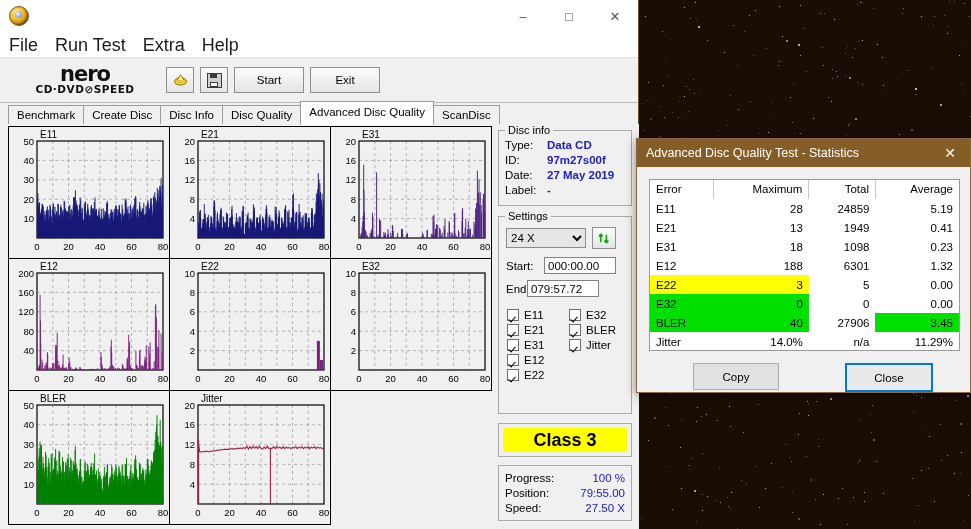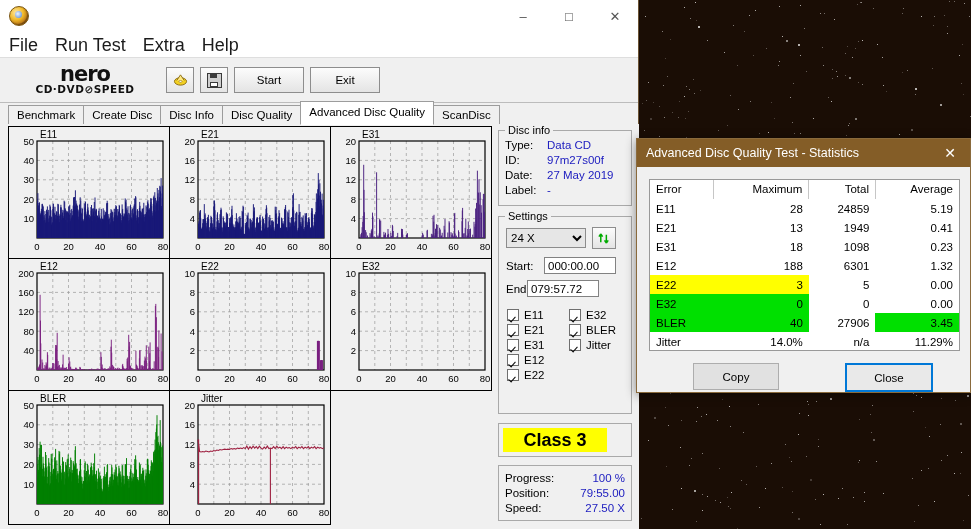--- a/index.html
+++ b/index.html
@@ -66,21 +66,21 @@
   .tab.active{height:22px;line-height:21px;background:#fff;border-bottom:1px solid #fff;position:relative;z-index:2;}
   
   .content{position:absolute;left:0;top:124px;width:639px;height:405px;background:#f0f0f0;}
   .gridcell{position:absolute;background:#f0f0f0;border:1px solid #000;box-sizing:border-box;}
   svg{display:block;}
   
   .panel{position:absolute;background:#f0f0f0;border:1px solid #a9a9a9;box-sizing:border-box;}
   .panel .legend{position:absolute;top:-7px;left:6px;background:#f0f0f0;padding:0 3px;font-size:11px;color:#000;}
   .kv{display:flex;font-size:11.5px;line-height:15px;}
   .kv .k{color:#000;width:42px;}
-  .kv .v{color:#2020c0;}
+  .kv .v{color:#2020c0;font-weight:bold;}
   .fld{border:1px solid #828282;background:#fff;font-size:11.5px;color:#000;height:17px;line-height:17px;padding-left:3px;box-sizing:border-box;}
   .cb{display:flex;align-items:center;font-size:11.5px;color:#000;margin-bottom:3px;}
   .cbx{width:12px;height:12px;border:1px solid #6f6f6f;background:#fff;margin-right:5px;position:relative;box-sizing:border-box;}
   .cbx:after{content:"";position:absolute;left:2px;top:5px;width:3px;height:6px;border:solid #0a0a0a;border-width:0 1.6px 1.6px 0;transform:rotate(42deg);}
   .classbox{position:absolute;background:#ffff00;display:flex;align-items:center;justify-content:center;
     font-size:18px;font-weight:bold;color:#000;font-family:"Liberation Sans",sans-serif;}
   
   #dlg{position:absolute;left:636px;top:138px;width:335px;height:255px;background:#f0f0f0;
        border:1px solid #8a6a3c;box-sizing:border-box;box-shadow:0 2px 10px rgba(0,0,0,.45);}
   #dlg .dtitle{height:28px;background:rgba(124,82,24,.93);display:flex;align-items:center;color:#fff;font-size:12.5px;padding-left:9px;}
@@ -2453,21 +2453,21 @@
             <span>BLER</span>
           </div>
         <div class="cb">
             <span class="cbx"></span>
             <span>Jitter</span>
           </div>
       </div>
     </div>
 
     <div class="panel" style="left:498px;top:299px;width:134px;height:34px;">
-      <div class="classbox" style="left:4px;top:4px;width:104px;height:24px;text-align:right;">Class 3</div>
+      <div class="classbox" style="left:4px;top:4px;width:124px;height:24px;text-align:right;">Class 3</div>
     </div>
 
     <div class="panel" style="left:498px;top:341px;width:134px;height:56px;">
       <div style="padding:5px 6px 0 6px;">
         <div style="display:flex;justify-content:space-between;font-size:11.5px;line-height:15px;">
           <span>Progress:</span>
           <span style="color:#2020c0;">100 %</span>
         </div>
         <div style="display:flex;justify-content:space-between;font-size:11.5px;line-height:15px;">
           <span>Position:</span>

